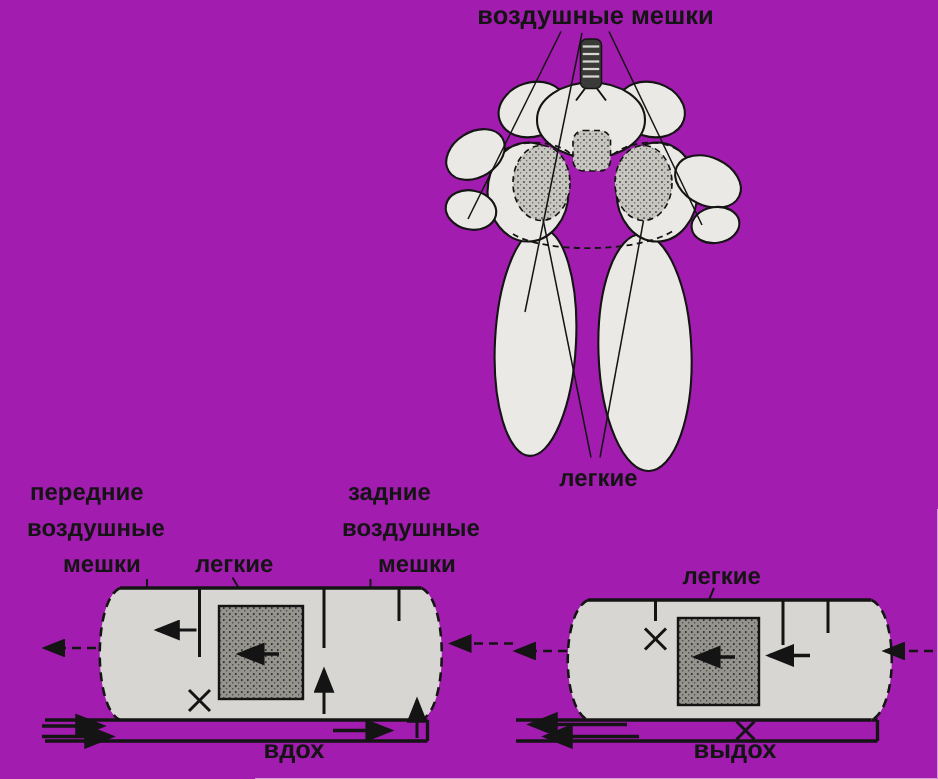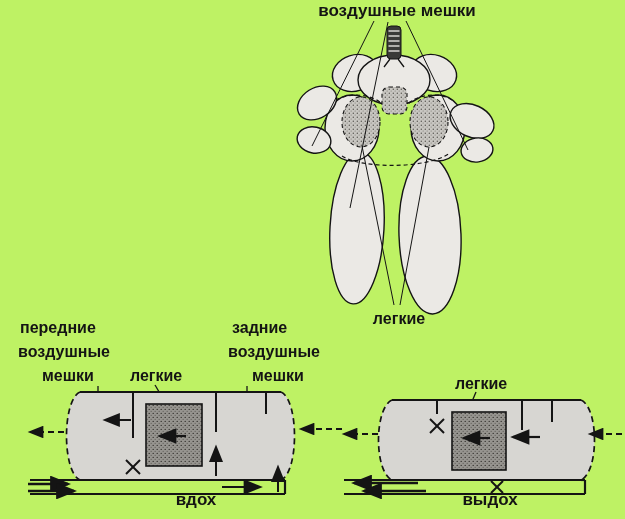--- a/index.html
+++ b/index.html
@@ -1,19 +1,19 @@
 <!DOCTYPE html>
 <html><head>
 <meta charset="utf-8">
 <style>
   html,body { margin:0; padding:0; background:#ffffff; }
   .page {
     position:relative;
     width:625px; height:519px;
-    background:#bef264;
+    background:#a21caf;
     font-family:"Liberation Sans", sans-serif;
     overflow:hidden;
   }
   svg { display:block; }
   .lbl   { font:700 16px "Liberation Sans", sans-serif; fill:#141414; }
   .lbl-lg{ font:700 17px "Liberation Sans", sans-serif; fill:#141414; }
   .ink   { stroke:#141414; fill:none; }
 </style>
 </head>
 <body>

